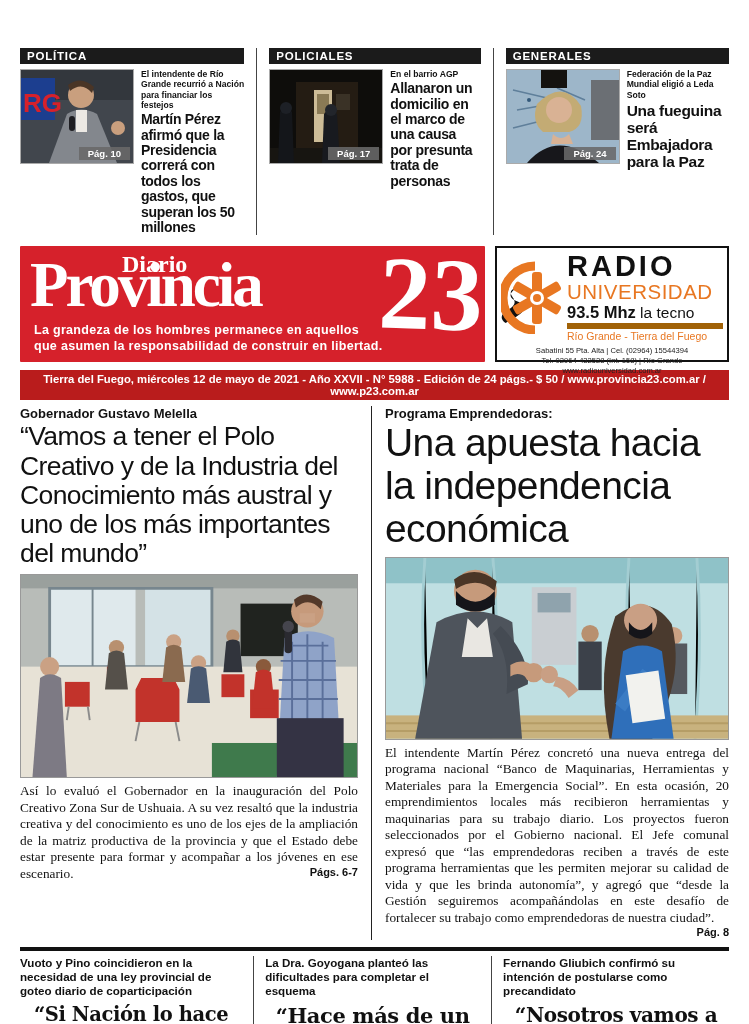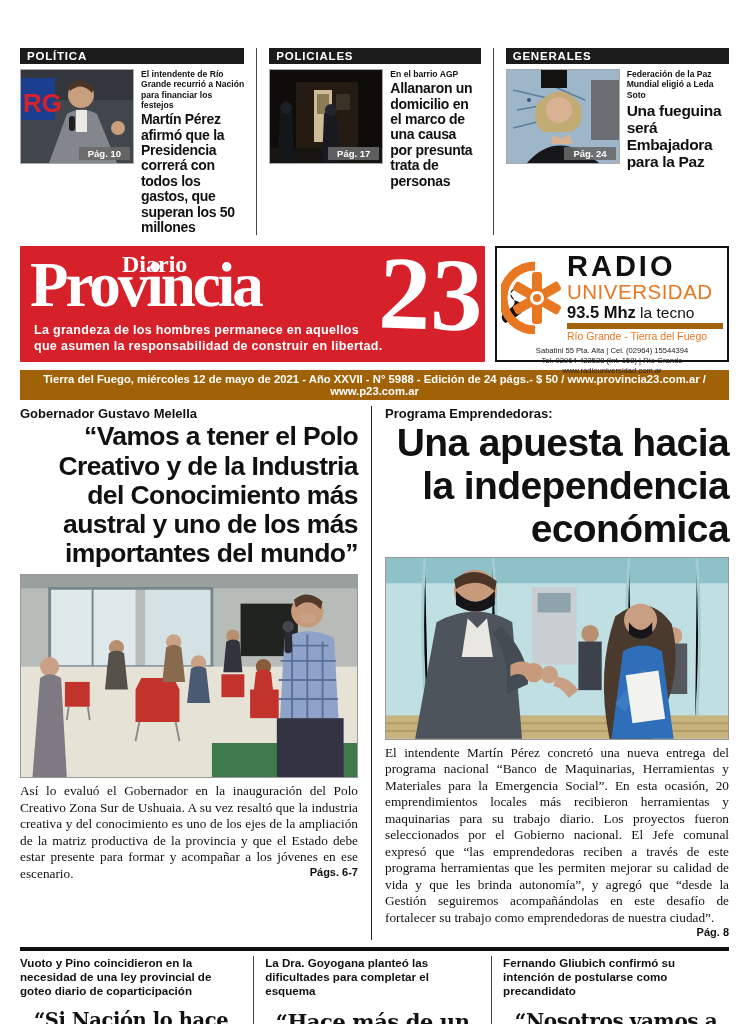--- a/index.html
+++ b/index.html
@@ -40,45 +40,45 @@
   .ad-top{display:flex;align-items:center;gap:2px;width:100%;}
   .ad-logo{width:64px;height:74px;flex:none;}
   .ad-txt{flex:1;text-align:left;}
   .ad-radio{font-weight:bold;font-size:29px;letter-spacing:3px;line-height:1;}
   .ad-univ{font-size:20.5px;color:#e87722;letter-spacing:.5px;line-height:1.05;}
   .ad-freq{font-size:15.5px;line-height:1.15;}
   .ad-freq b{font-size:16.5px;}
   .ad-loc{color:#e87722;font-size:10.5px;border-top:6px solid #a16207;margin-top:1px;padding-top:1px;}
   .ad-contact{font-size:7.6px;text-align:center;line-height:1.35;margin-top:4px;color:#222;}
   
-  .datebar{background:#a16207;color:#fff;text-align:center;font-weight:bold;
+  .datebar{background:#b91c1c;color:#fff;text-align:center;font-weight:bold;
     font-size:11.3px;padding:3px 0;margin-top:8px;}
   
   .main{display:grid;grid-template-columns:1fr 1.02fr;margin-top:6px;}
   .m-col{padding:0 13px;}
   .m-col.left{padding-left:0;}
   .m-col.right{border-left:1px solid #222;padding-right:0;}
   .m-kicker{font-size:13px;font-weight:bold;margin-bottom:1px;}
-  .m-headline{font-weight:bold;text-align:right;letter-spacing:-.6px;line-height:1.1;margin:1px 0 6px;}
+  .m-headline{font-weight:normal;text-align:left;letter-spacing:-.6px;line-height:1.1;margin:1px 0 6px;}
   .m-headline.hl-left{font-size:26.5px;}
   .m-headline.hl-right{font-size:39px;}
   .m-photo{position:relative;border:1px solid #999;margin-bottom:5px;}
   .m-photo svg{display:block;width:100%;}
   .m-body{font-family:"Liberation Serif",serif;font-size:13.3px;line-height:1.24;
     text-align:justify;}
   .m-body .pag-inline{font-family:"Liberation Sans",sans-serif;font-weight:bold;
     font-size:11px;float:right;margin-left:6px;}
   
   .thick-rule{height:4px;background:#111;margin:7px 0 5px;}
   .bottom{display:grid;grid-template-columns:1fr 1.02fr 1.02fr;}
   .b-col{padding:0 11px;display:flex;flex-direction:column;}
   .b-col:first-child{padding-left:0;}
   .b-col:last-child{padding-right:0;}
   .b-col + .b-col{border-left:1px solid #444;}
-  .b-kicker{font-size:11.6px;font-weight:bold;line-height:1.22;margin-bottom:10px;}
+  .b-kicker{font-size:11.6px;font-weight:bold;line-height:1.22;margin-bottom:4px;}
   .b-headline{font-family:"DejaVu Serif","Liberation Serif",serif;font-weight:bold;
     text-align:center;line-height:1.12;letter-spacing:-.4px;flex:1;margin:2px 0 5px;}
   .b-headline.h1x{font-size:19.5px;}
   .b-headline.h2x{font-size:21px;}
   .b-headline.h3x{font-size:20px;}
 </style>
 </head>
 <body>
 
 <div class="page">

